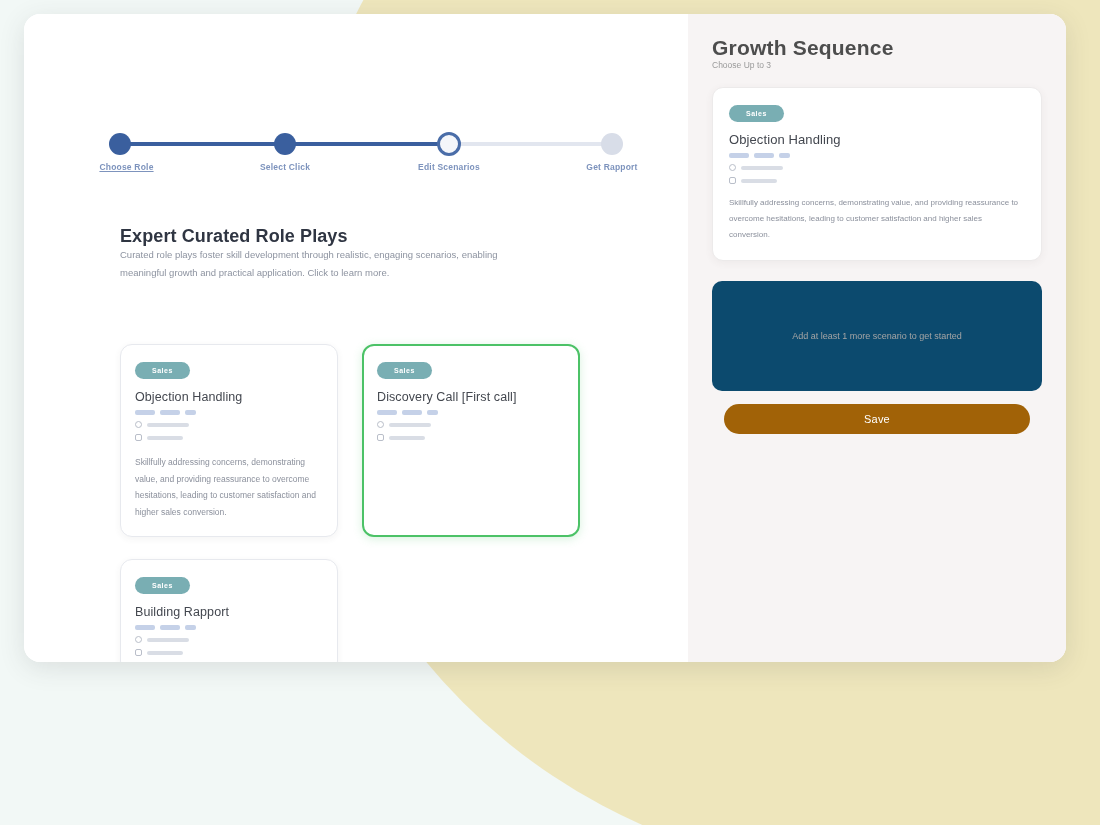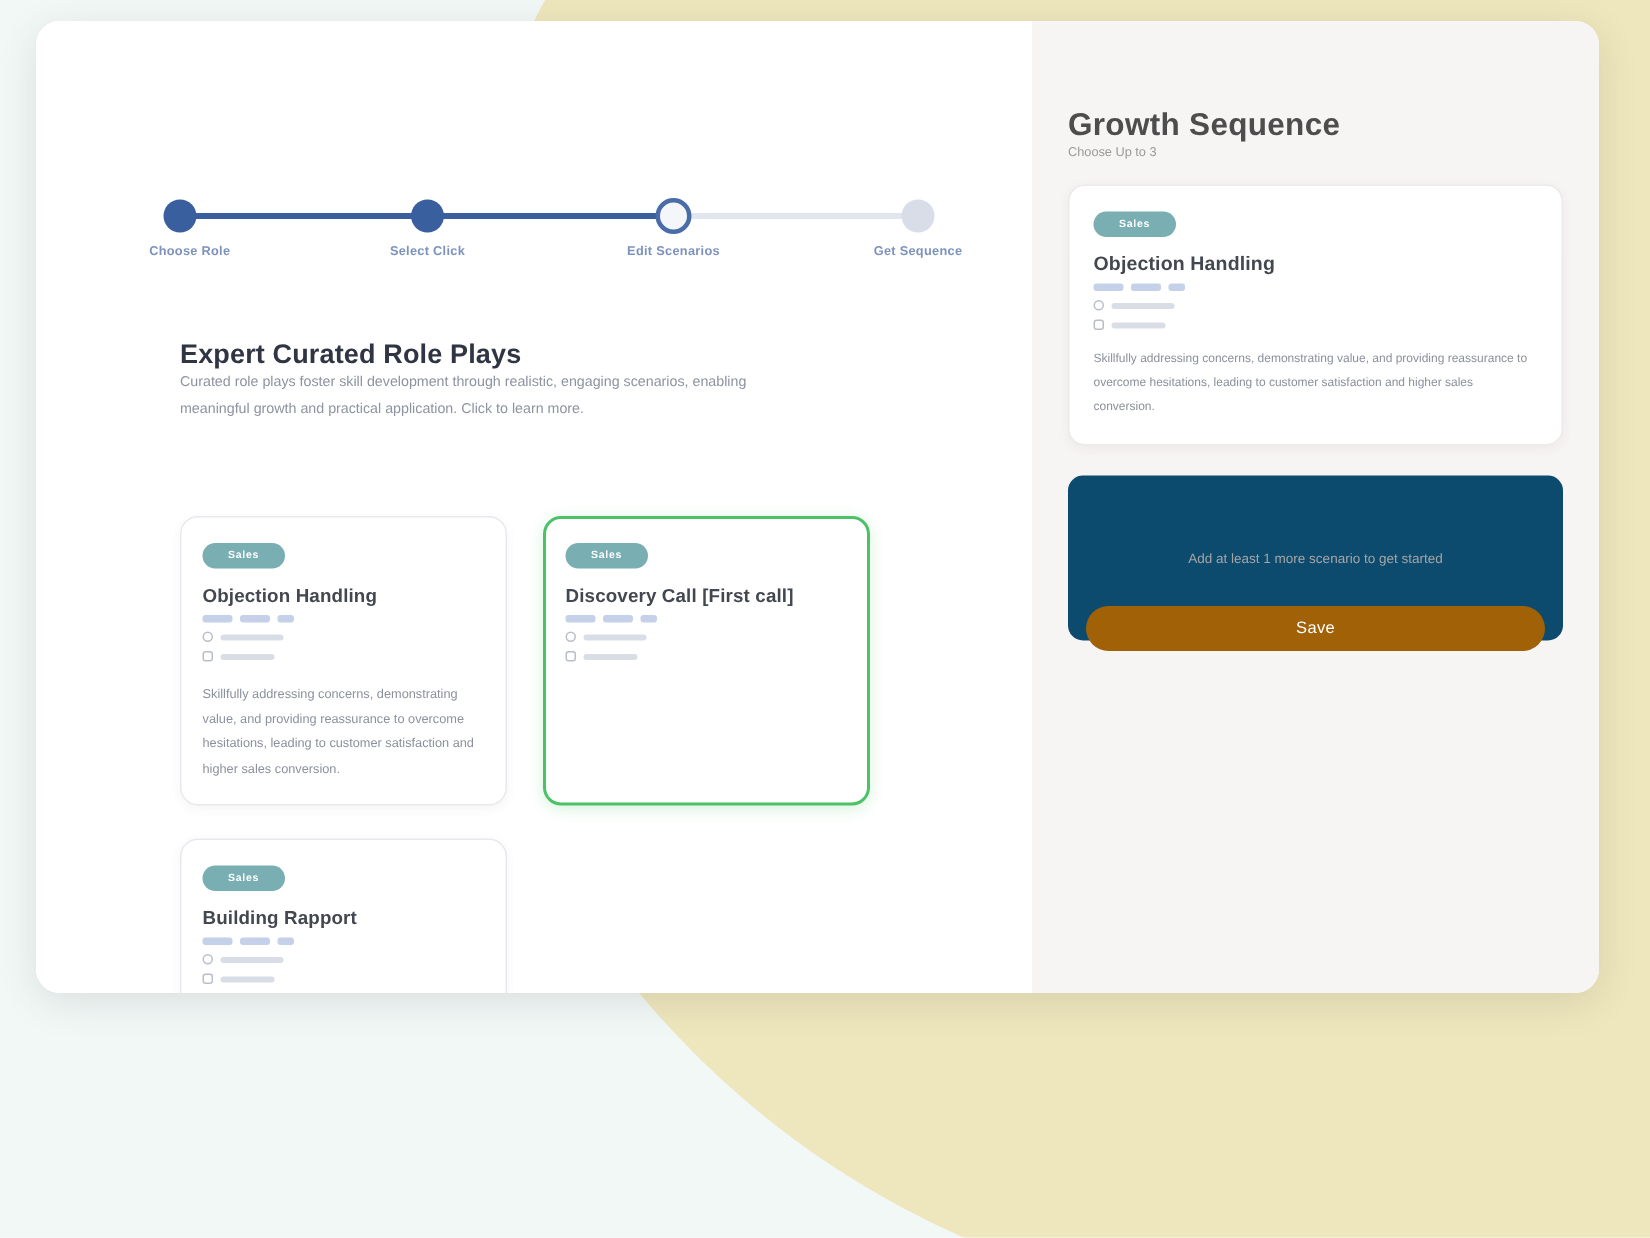--- a/index.html
+++ b/index.html
@@ -80,21 +80,21 @@
     position: absolute;
     top: 36px;
     left: 0;
     transform: translateX(-50%);
     white-space: nowrap;
     font-size: 8.5px;
     font-weight: 700;
     color: #7d93bd;
     letter-spacing: .2px;
   }
-  .step.s1 .label { transform: translateX(-38%); }
+  .step.s1 .label { transform: translateX(-38%); text-decoration: underline; }
   .section-title {
     position: absolute;
     left: 96px; top: 212px;
     font-size: 18px;
     font-weight: 700;
     color: #2f3542;
     letter-spacing: .1px;
   }
   .section-desc {
     position: absolute;
@@ -132,21 +132,21 @@
     color: #ffffff;
     font-size: 7px;
     font-weight: 700;
     letter-spacing: .5px;
     padding: 5px 17px;
     border-radius: 11px;
   }
   .card-title {
     margin-top: 11px;
     font-size: 12.5px;
-    font-weight: 700;
+    font-weight: 400;
     color: #43474f;
     letter-spacing: .1px;
   }
   .tag-row {
     margin-top: 6px;
     display: flex;
     gap: 5px;
   }
   .tag {
     height: 5px;
@@ -180,21 +180,21 @@
     margin-top: 13px;
     font-size: 8.5px;
     line-height: 1.95;
     color: #8b909c;
   }
   
   .right-pane {
     width: 378px;
     height: 100%;
     background: #f7f4f4;
-    padding: 52px 24px 0 24px;
+    padding: 16px 24px 0 24px;
     position: relative;
   }
   .panel-title {
     font-size: 21px;
     font-weight: 700;
     color: #4d4d4d;
     letter-spacing: .2px;
     margin-top: 6px;
   }
   .panel-sub {
@@ -258,21 +258,21 @@
       <div class="step s2" style="left:189px;">
         <div class="dot"></div>
         <div class="label">Select Click</div>
       </div>
       <div class="step s3 current" style="left:353px;">
         <div class="dot"></div>
         <div class="label">Edit Scenarios</div>
       </div>
       <div class="step s4 upcoming" style="left:516px;">
         <div class="dot"></div>
-        <div class="label">Get Sequence</div>
+        <div class="label">Get Rapport</div>
       </div>
     </div>
 
     <div class="section-title">Expert Curated Role Plays</div>
     <div class="section-desc">Curated role plays foster skill development through realistic, engaging scenarios, enabling meaningful growth and practical application. Click to learn more.</div>
 
     <div class="cards-grid">
 
       <div class="rp-card">
         <span class="badge">Sales</span>

